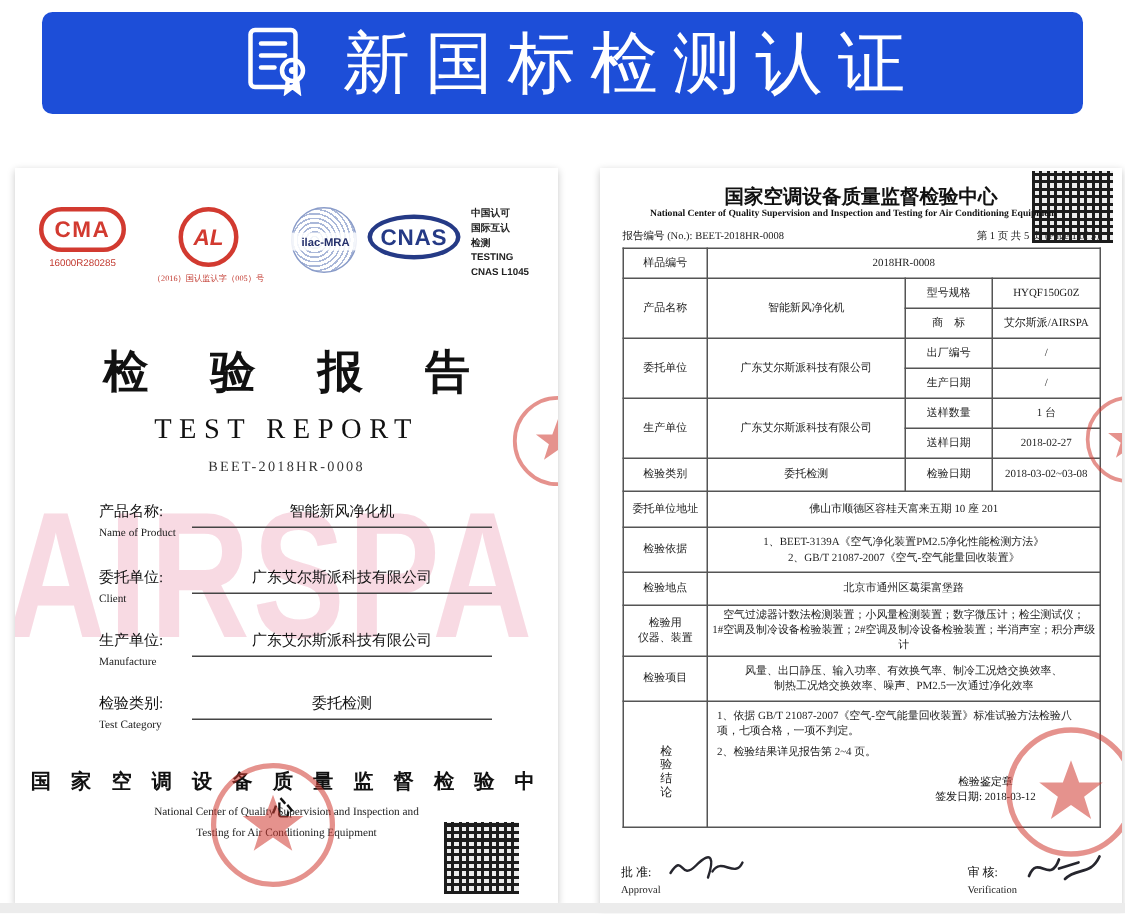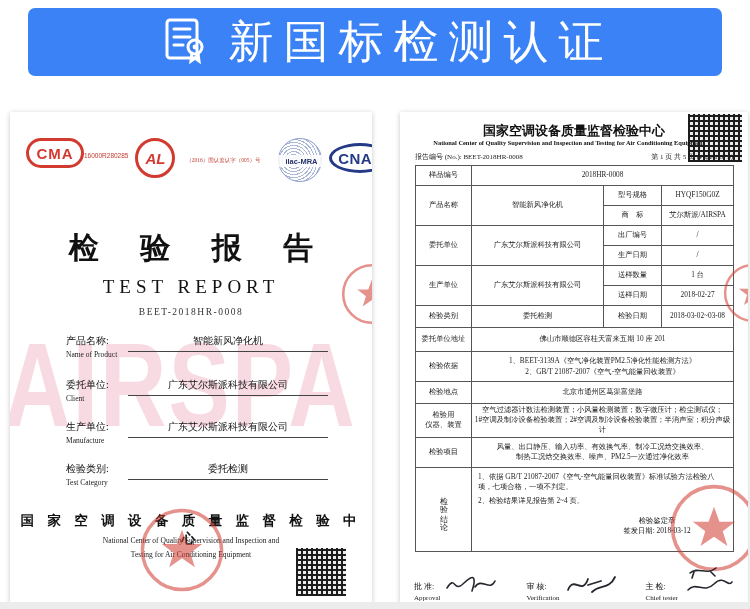--- a/index.html
+++ b/index.html
@@ -1,34 +1,34 @@
 <!DOCTYPE html>
 <html><head>
 <meta charset="utf-8">
 <style>
   * { margin:0; padding:0; box-sizing:border-box; }
   body { background:#fff; font-family:"Liberation Serif", serif; }
   .page { position:relative; width:750px; height:609px; background:#fff; overflow:hidden; }
 
   
   .banner { position:absolute; left:28px; top:8px; width:694px; height:68px;
-    background:#3b82f6; border-radius:7px; display:flex; align-items:center; justify-content:center;
+    background:#1d4ed8; border-radius:7px; display:flex; align-items:center; justify-content:center;
     gap:20px; font-family:"Liberation Sans", sans-serif;padding-left:24px; }
   .banner-title { color:#fff; font-size:45px; letter-spacing:10px; font-weight:500; }
 
   
   .doc { position:absolute; background:#fff; box-shadow:0 1px 5px rgba(0,0,0,.22); overflow:hidden; color:#222; }
   .doc-left  { left:10px;  top:112px; width:362px; height:492px; }
   .doc-right { left:400px; top:112px; width:348px; height:496px; }
   .abs { position:absolute; }
   .ctr { text-align:center; width:100%; }
 
   
   .logos { position:absolute; top:26px; left:16px; width:334px; display:flex; align-items:flex-start; gap:7px; }
-  .logo-blk { display:flex; flex-direction:row; align-items:center; }
+  .logo-blk { display:flex; flex-direction:column; align-items:center; }
   .cma-shape { width:58px; height:30px; border:3px solid #d23a30; border-radius:16px;
     color:#d23a30; font-weight:bold; font-size:15px; letter-spacing:1px;
     display:flex; align-items:center; justify-content:center; font-family:"Liberation Sans", sans-serif;}
   .cma-num { color:#c23a30; font-size:6.5px; margin-top:4px; font-family:"Liberation Sans", sans-serif;}
   .al-shape { width:40px; height:40px; border:3px solid #d23a30; border-radius:50%;
     color:#d23a30; font-weight:bold; font-style:italic; font-size:15px;
     display:flex; align-items:center; justify-content:center; font-family:"Liberation Sans", sans-serif;}
   .al-cap { color:#c23a30; font-size:5.5px; margin-top:4px; width:96px; text-align:center; }
   .ilac-shape { width:44px; height:44px; border-radius:50%; border:1px solid #8a9cc9; position:relative;
     background:repeating-radial-gradient(circle at 35% 50%, #fff 0 2px, #aab8d9 2px 3px); }
@@ -318,32 +318,20 @@
         <div>
           <div class="sig-cn">审 核:</div>
           <div class="sig-en">Verification</div>
         </div>
         <span>
           <svg width="54" height="28" viewBox="0 0 54 28" fill="none" stroke="#26262e" stroke-width="1.8" stroke-linecap="round">
             <path d="M4 20 C10 5 18 26 24 9 M24 15 L37 11 M28 22 C36 14 45 20 51 7"></path>
           </svg>
         </span>
       </div>
-      <div class="sig-blk">
-        <div>
-          <div class="sig-cn">主 检:</div>
-          <div class="sig-en">Chief tester</div>
-        </div>
-        <span>
-          <svg width="54" height="34" viewBox="0 0 54 34" fill="none" stroke="#26262e" stroke-width="1.6" stroke-linecap="round">
-            <path d="M8 9 C16 2 24 12 34 4 M12 8 L10 14 M28 7 L33 12"></path>
-            <path d="M6 26 C14 17 22 30 32 20 S46 24 50 18"></path>
-          </svg>
-        </span>
-      </div>
     </div>
 
     <div class="stamp" style="left:322px; top:150px;">
       <svg width="62" height="62" viewBox="0 0 100 100">
         <circle cx="50" cy="50" r="45" fill="none" stroke="#d03a31" stroke-width="4"></circle>
         <path d="M50 27 L55.9 43.1 73 43.1 59.5 53.4 64.6 69.5 50 59.5 35.4 69.5 40.5 53.4 27 43.1 44.1 43.1 Z" fill="#d03a31"></path>
       </svg>
     </div>
   </div>
 

